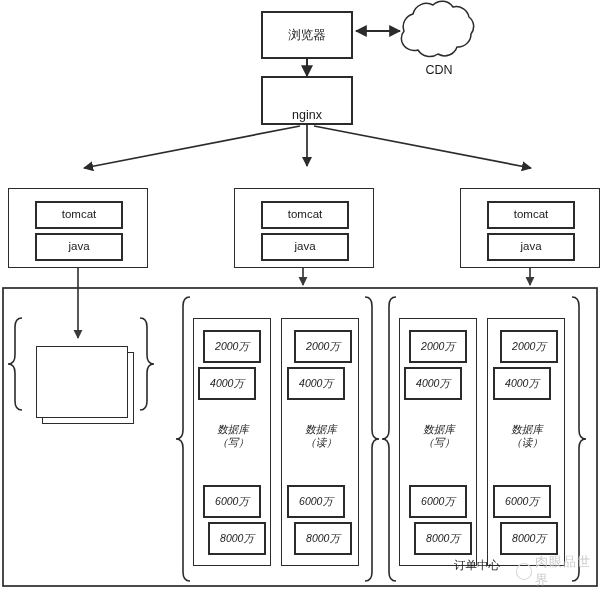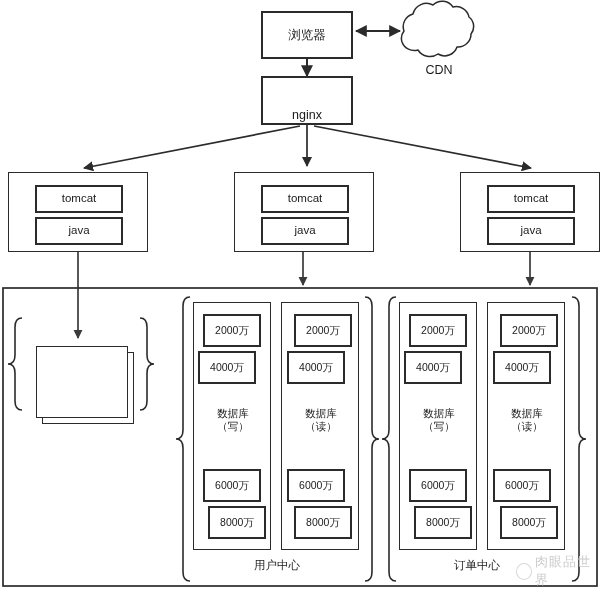--- a/index.html
+++ b/index.html
@@ -17,28 +17,28 @@
 
   .node-box{
     position:absolute;
     background:#fff;
     border:1.6px solid #2b2b2b;
     box-sizing:border-box;
     display:flex;align-items:center;justify-content:center;
     text-align:center;
     line-height:1.18;
   }
-  .node-box.thin{border-width:1.3px;}
+  .node-box.thin{border-width:1.3px;margin-top:16px;}
   .node-box.heavy{border-width:2px;}
 
   .lbl{pointer-events:none;}
 
   .t13{font-size:12.5px;}
   .t12{font-size:11.5px;}
-  .t11{font-size:10.5px;}
+  .t11{font-size:10.5px;font-style:italic;}
 
   .cn{font-family:"DejaVu Sans","Liberation Sans",sans-serif;align-items:center;}
 
   .plain-text{
     position:absolute;
     text-align:center;
     line-height:1.28;
   }
 
   .stack-layer{
@@ -197,23 +197,20 @@
       <div>（读）</div>
     </div>
     <div class="node-box heavy t11" style="left:5px;top:166px;width:58px;height:33px;">
       <span class="lbl">6000万</span>
     </div>
     <div class="node-box heavy t11" style="left:12px;top:203px;width:58px;height:33px;">
       <span class="lbl">8000万</span>
     </div>
   </div>
 
-  <div class="group-label cn" style="left:215px;top:558px;width:124px;">
-    <span>用户中心</span>
-  </div>
 
   <div class="node-box thin" style="left:399px;top:302px;width:78px;height:248px;">
     <div class="node-box heavy t11" style="left:9px;top:11px;width:58px;height:33px;">
       <span class="lbl">2000万</span>
     </div>
     <div class="node-box heavy t11" style="left:4px;top:48px;width:58px;height:33px;">
       <span class="lbl">4000万</span>
     </div>
     <div class="plain-text t11" style="left:0px;top:104px;width:78px;">
       <div>数据库</div>

